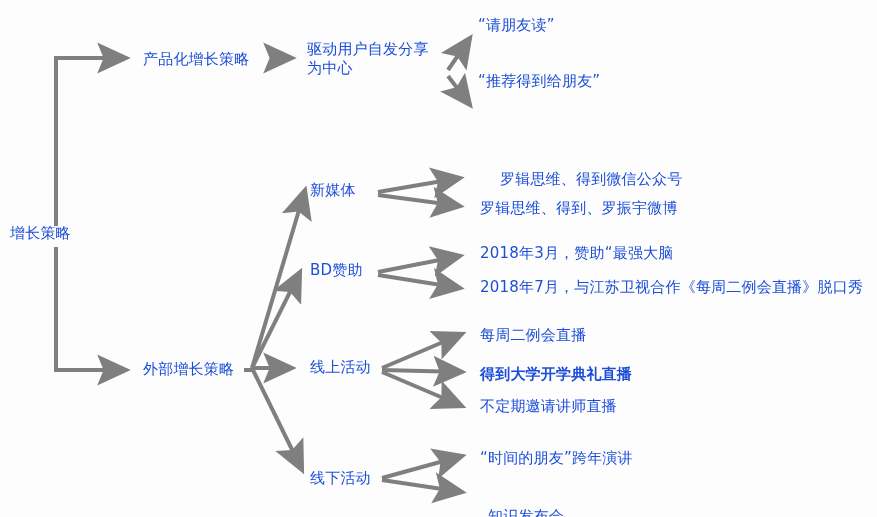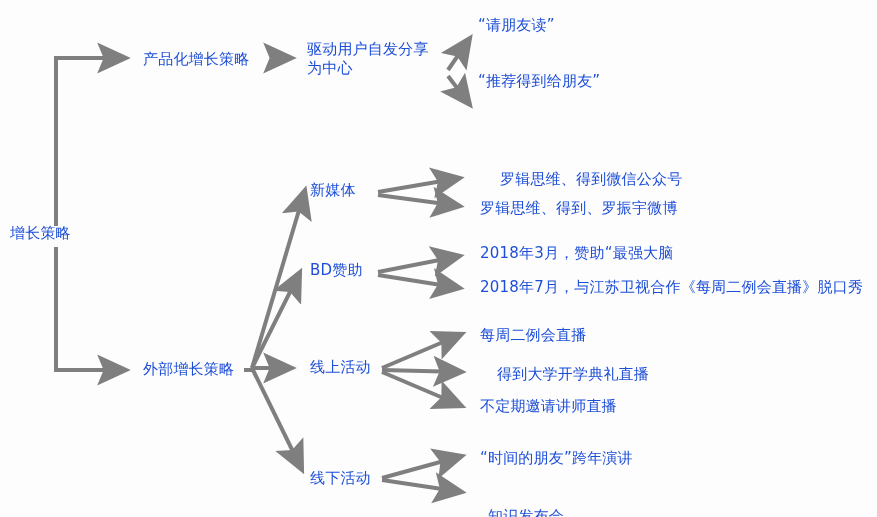--- a/index.html
+++ b/index.html
@@ -98,20 +98,20 @@
   <div class="node" style="left:310px; top:181px;">新媒体</div>
   <div class="node leaf" style="left:480px; top:170px;margin-left:20px;">罗辑思维、得到微信公众号</div>
   <div class="node leaf" style="left:480px; top:199px;">罗辑思维、得到、罗振宇微博</div>
 
   <div class="node" style="left:310px; top:261px;">BD赞助</div>
   <div class="node leaf" style="left:480px; top:244px;">2018年3月，赞助“最强大脑</div>
   <div class="node leaf" style="left:480px; top:278px;">2018年7月，与江苏卫视合作《每周二例会直播》脱口秀</div>
 
   <div class="node" style="left:310px; top:358px;">线上活动</div>
   <div class="node leaf" style="left:480px; top:326px;">每周二例会直播</div>
-  <div class="node leaf" style="left:497px; top:365px;">得到大学开学典礼直播</div>
+  <div class="node leaf" style="left:480px; top:365px;font-weight:bold;">得到大学开学典礼直播</div>
   <div class="node leaf" style="left:480px; top:397px;">不定期邀请讲师直播</div>
 
   <div class="node" style="left:310px; top:469px;">线下活动</div>
   <div class="node leaf" style="left:480px; top:449px;text-align:center;">“时间的朋友”跨年演讲</div>
   <div class="node leaf" style="left:488px; top:507px;">知识发布会</div>
 
 </div>
 
 </body></html>

